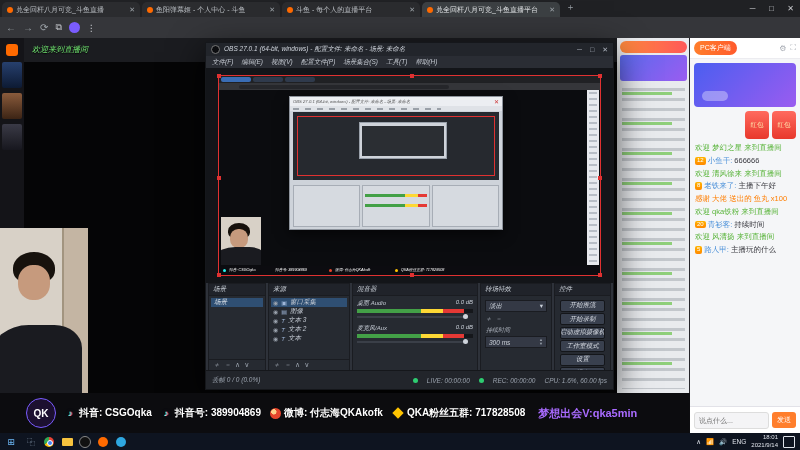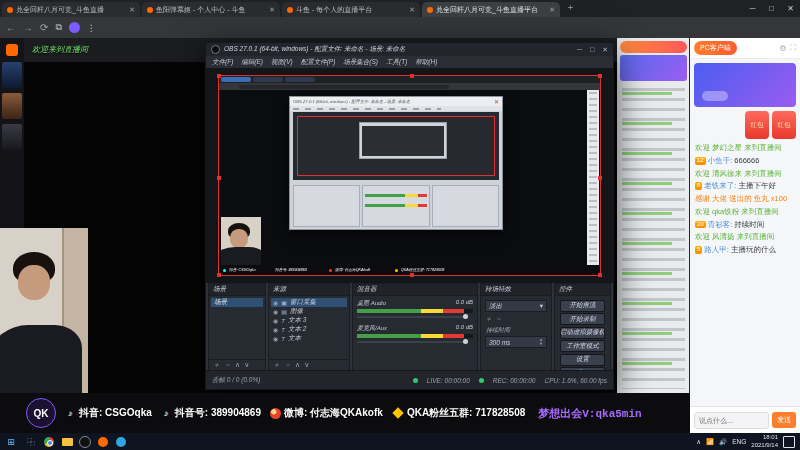--- a/index.html
+++ b/index.html
@@ -118,21 +118,21 @@
   .face{position:absolute;left:18px;top:37px;width:32px;height:35px;background:#c69a7d;border-radius:46%;}
   .bodyd{position:absolute;left:-10px;bottom:-8px;width:92px;height:76px;background:#1a1b20;border-radius:42% 30% 0 0;}
 
   
   .socialbar{position:absolute;left:0;bottom:0;width:690px;height:40px;background:rgba(12,12,16,.97);display:flex;align-items:center;gap:9px;padding:0 8px 0 26px;z-index:6;box-sizing:border-box;}
   .qk{width:28px;height:28px;border-radius:50%;background:#1c1030;border:1px solid #7a5cff;color:#fff;font-size:10px;font-weight:bold;display:flex;align-items:center;justify-content:center;flex:none;}
   .sg{display:flex;align-items:center;gap:3px;color:#fff;font-weight:bold;font-size:10px;text-shadow:0 1px 1px #000;white-space:nowrap;}
   .ic-dy{width:11px;height:11px;border-radius:50%;background:#0b0b0f;color:#fff;font-size:8px;line-height:11px;text-align:center;text-shadow:-1px 0 #25f4ee,1px 0 #fe2c55;flex:none;}
   .ic-wb{width:11px;height:11px;border-radius:50%;background:radial-gradient(circle at 35% 35%,#ffd28a 25%,#e6452c 28%);flex:none;}
   .ic-q{width:8px;height:8px;background:#ffc400;transform:rotate(45deg);margin:0 2px;flex:none;}
-  .wechat{color:#a96bff;font-size:11px;font-weight:bold;margin-left:4px;white-space:nowrap;font-family:Liberation Mono, monospace;}
+  .wechat{color:#a96bff;font-size:11px;font-weight:bold;margin-left:4px;white-space:nowrap;}
 
   
   .chat{position:absolute;right:0;top:0;width:110px;bottom:0;background:#f5f6f8;border-left:1px solid #26262b;display:flex;flex-direction:column;}
   .chat-top{height:20px;display:flex;align-items:center;gap:4px;padding:0 4px;background:#fff;border-bottom:1px solid #ececf0;flex:none;}
   .pcbtn{background:linear-gradient(90deg,#ff7e2c,#ff5a2c);color:#fff;font-size:7px;border-radius:8px;padding:2px 6px;white-space:nowrap;}
   .cticon{color:#a7abb3;font-size:8px;margin-left:auto;}
   .cticon2{color:#a7abb3;font-size:8px;}
   .adcard{height:44px;margin:4px 4px 2px;border-radius:4px;background:linear-gradient(135deg,#4b5ef0,#9a5cf0);position:relative;flex:none;}
   .adcard:after{content:"";position:absolute;left:8px;bottom:6px;width:26px;height:10px;border-radius:5px;background:rgba(255,255,255,.35);}
   .rp-row{display:flex;justify-content:flex-end;gap:3px;padding:2px 4px;flex:none;}

